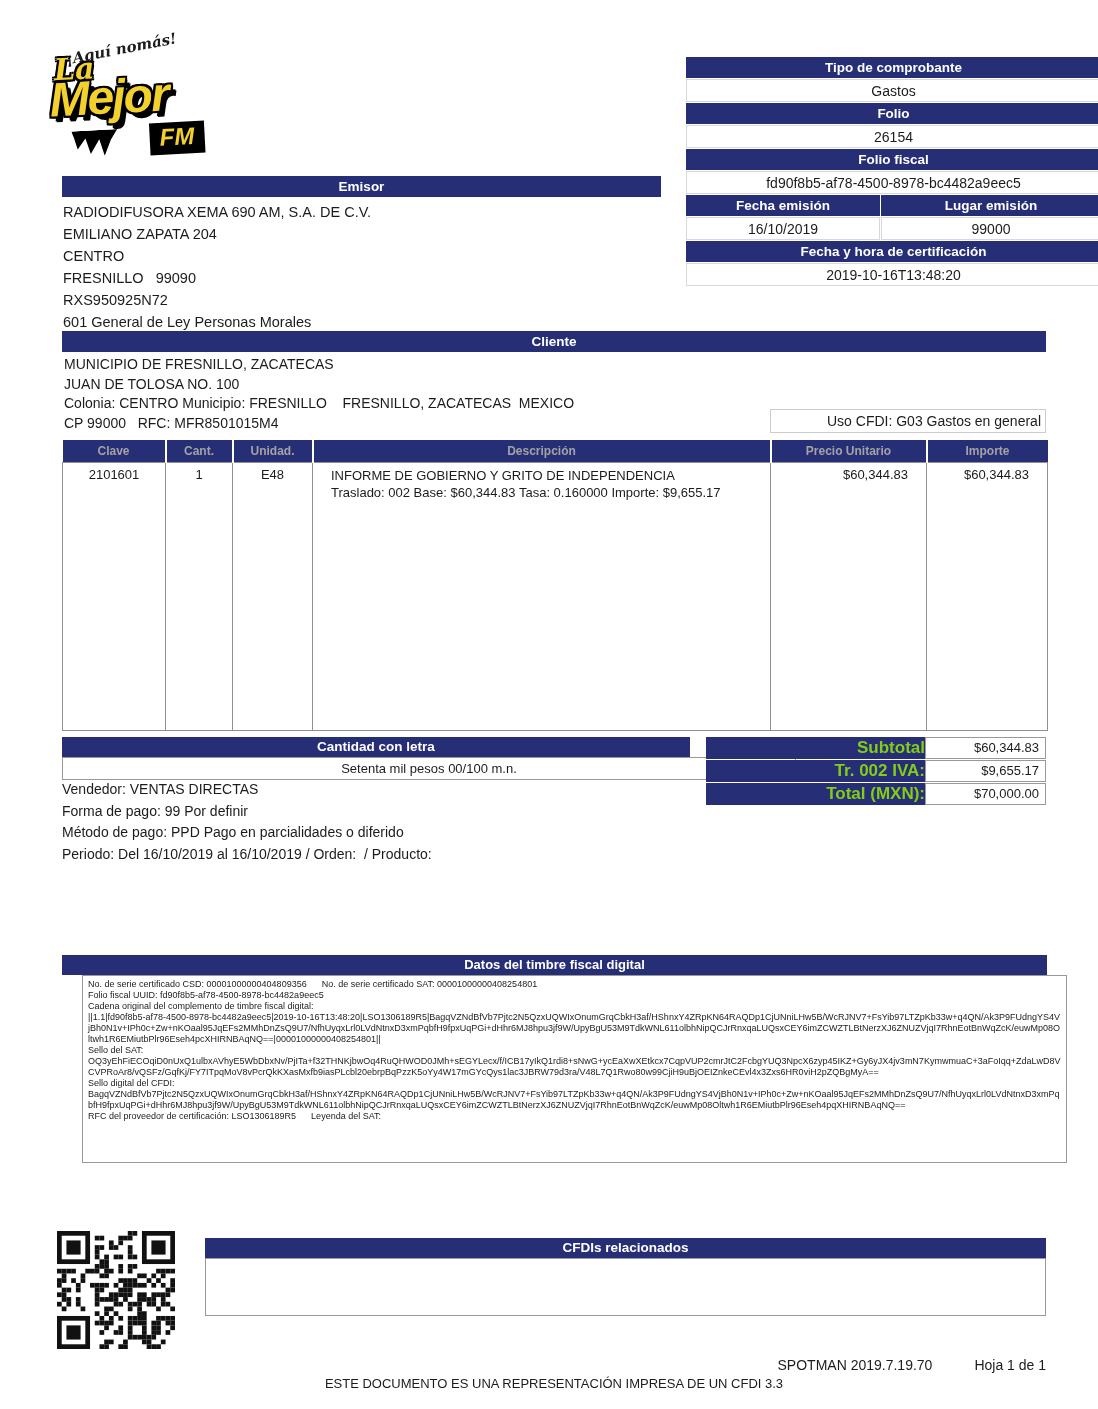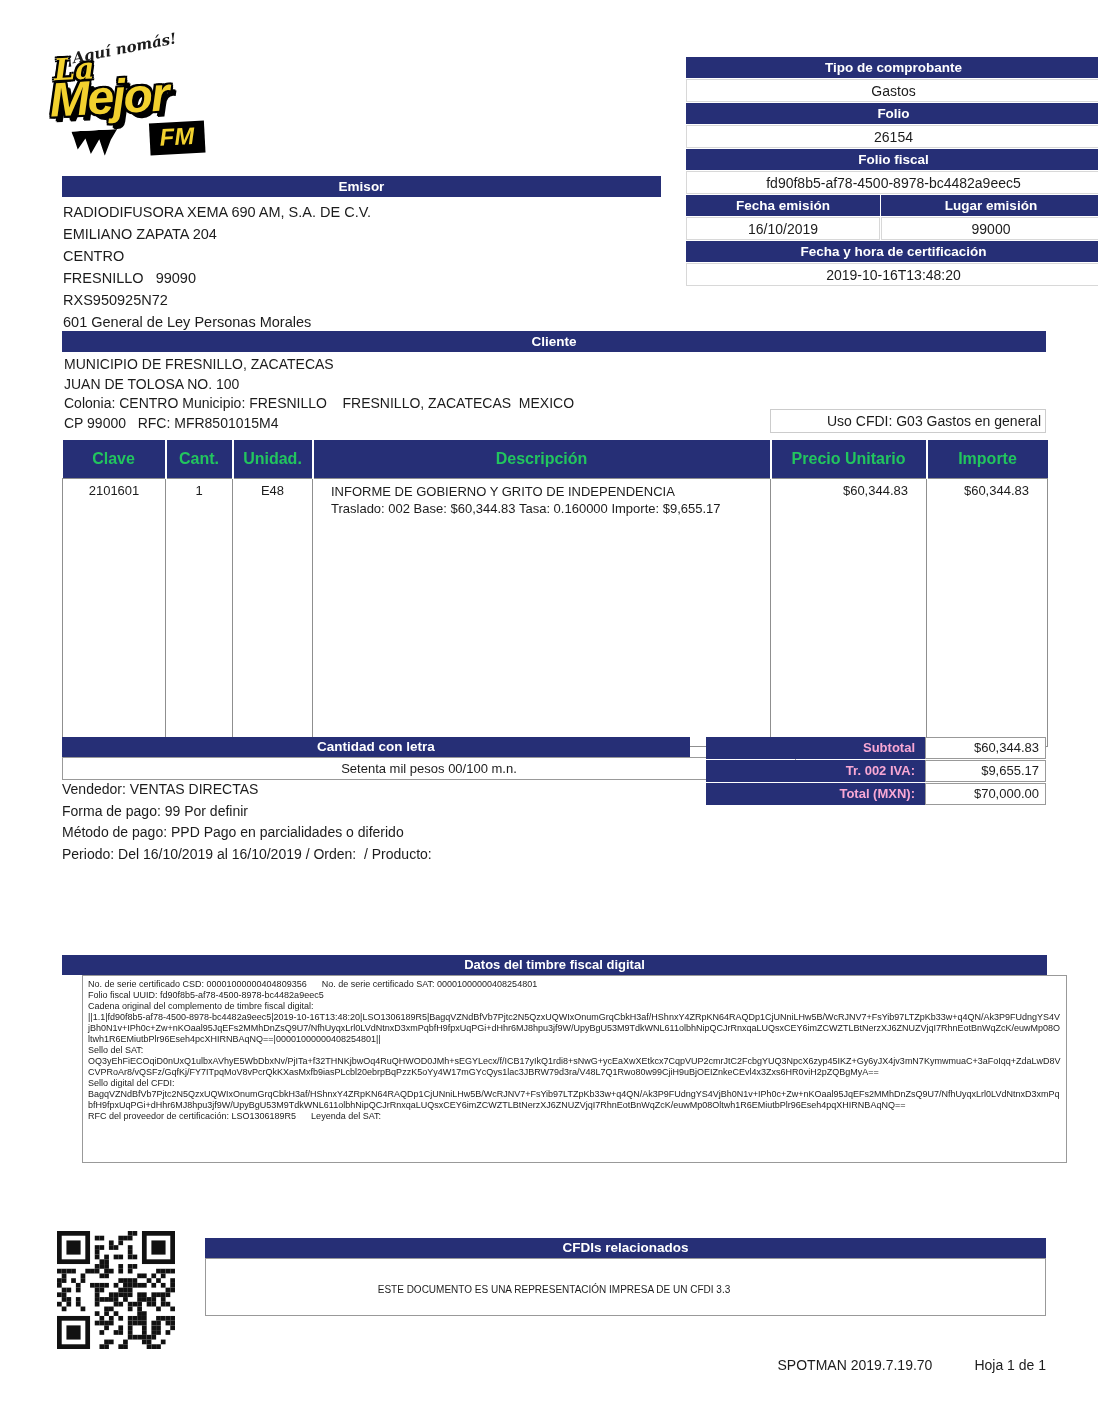--- a/index.html
+++ b/index.html
@@ -29,55 +29,55 @@
   .emisor-bar{position:absolute;left:62px;top:176px;width:599px;}
   .emisor-lines{position:absolute;left:63px;top:201px;width:599px;font-size:14.5px;line-height:22px;}
 
   
   .cliente-bar{position:absolute;left:62px;top:331px;width:984px;}
   .cliente-lines{position:absolute;left:64px;top:355px;width:720px;font-size:14px;line-height:19.5px;}
   .uso-cfdi{position:absolute;left:770px;top:409px;width:276px;text-align:right;font-size:14px;line-height:20px;border:1px solid #ccc;padding:1px 4px;}
 
   
   .items{position:absolute;left:62px;top:440px;width:985px;border-collapse:collapse;table-layout:fixed;}
-  .items th{background:var(--navy);color:#22c55e;font-weight:bold;font-size:16px;height:38px;border-left:2px solid #fff;}
+  .items th{background:var(--navy);color:#a3a3a3;font-weight:bold;font-size:12px;height:22px;border-left:2px solid #fff;}
   .items th:first-child{border-left:none;}
   .items td{border:1px solid #8f8f8f;vertical-align:top;font-size:13px;height:268px;padding:4px 18px;background:#fff;}
   .items .c{text-align:center;}
   .items .r{text-align:right;}
   .desc-line{line-height:17px;}
 
   
   .cantidad-bar{position:absolute;left:62px;top:737px;width:628px;height:20px;line-height:20px;}
   .cantidad-value{position:absolute;left:62px;top:757px;width:734px;height:23px;line-height:22px;border:1px solid #999;text-align:center;font-size:13px;background:#fff;}
 
   
   .totals{position:absolute;left:706px;top:737px;width:340px;}
   .totals .trow{display:grid;grid-template-columns:219px 121px;height:22px;margin-bottom:1px;}
-  .totals .tlabel{background:var(--navy);color:#f9a8d4;font-weight:bold;font-size:13px;text-align:right;line-height:22px;padding-right:10px;}
+  .totals .tlabel{background:var(--navy);color:#84cc16;font-weight:bold;font-size:17px;text-align:right;line-height:22px;}
   .totals .tvalue{border:1px solid #999;background:#fff;font-size:13px;text-align:right;line-height:20px;padding-right:6px;}
 
   
   .conds{position:absolute;left:62px;top:779px;width:640px;font-size:14px;line-height:21.5px;}
 
   
   .timbre-bar{position:absolute;left:62px;top:955px;width:985px;height:20px;line-height:20px;font-size:13px;}
   .timbre-box{position:absolute;left:62px;top:975px;width:985px;min-height:188px;border:1px solid #999;padding:3px 5px;font-size:9px;line-height:11px;background:#fff;margin-left:20px;}
   .timbre-box div{word-break:break-all;}
 
   
   .qr{position:absolute;left:57px;top:1231px;width:118px;height:118px;}
   .qr svg{width:100%;height:100%;}
 
   
   .cfdis-bar{position:absolute;left:205px;top:1238px;width:841px;height:20px;line-height:20px;}
   .cfdis-box{position:absolute;left:205px;top:1258px;width:841px;height:58px;border:1px solid #999;background:#fff;}
 
   
-  .legend{position:absolute;left:62px;top:1284px;width:984px;text-align:center;font-size:10px;}
+  .legend{position:absolute;left:62px;top:1376px;width:984px;text-align:center;font-size:13px;}
   .bottomline{position:absolute;left:640px;top:1357px;width:406px;display:flex;justify-content:flex-end;gap:42px;font-size:14px;}
 </style>
 </head>
 <body>
 
 <div class="page">
 
   <div class="logo">
     <div class="logo-tagline">¡Aquí nomás!</div>
     <div class="logo-la">La</div>

